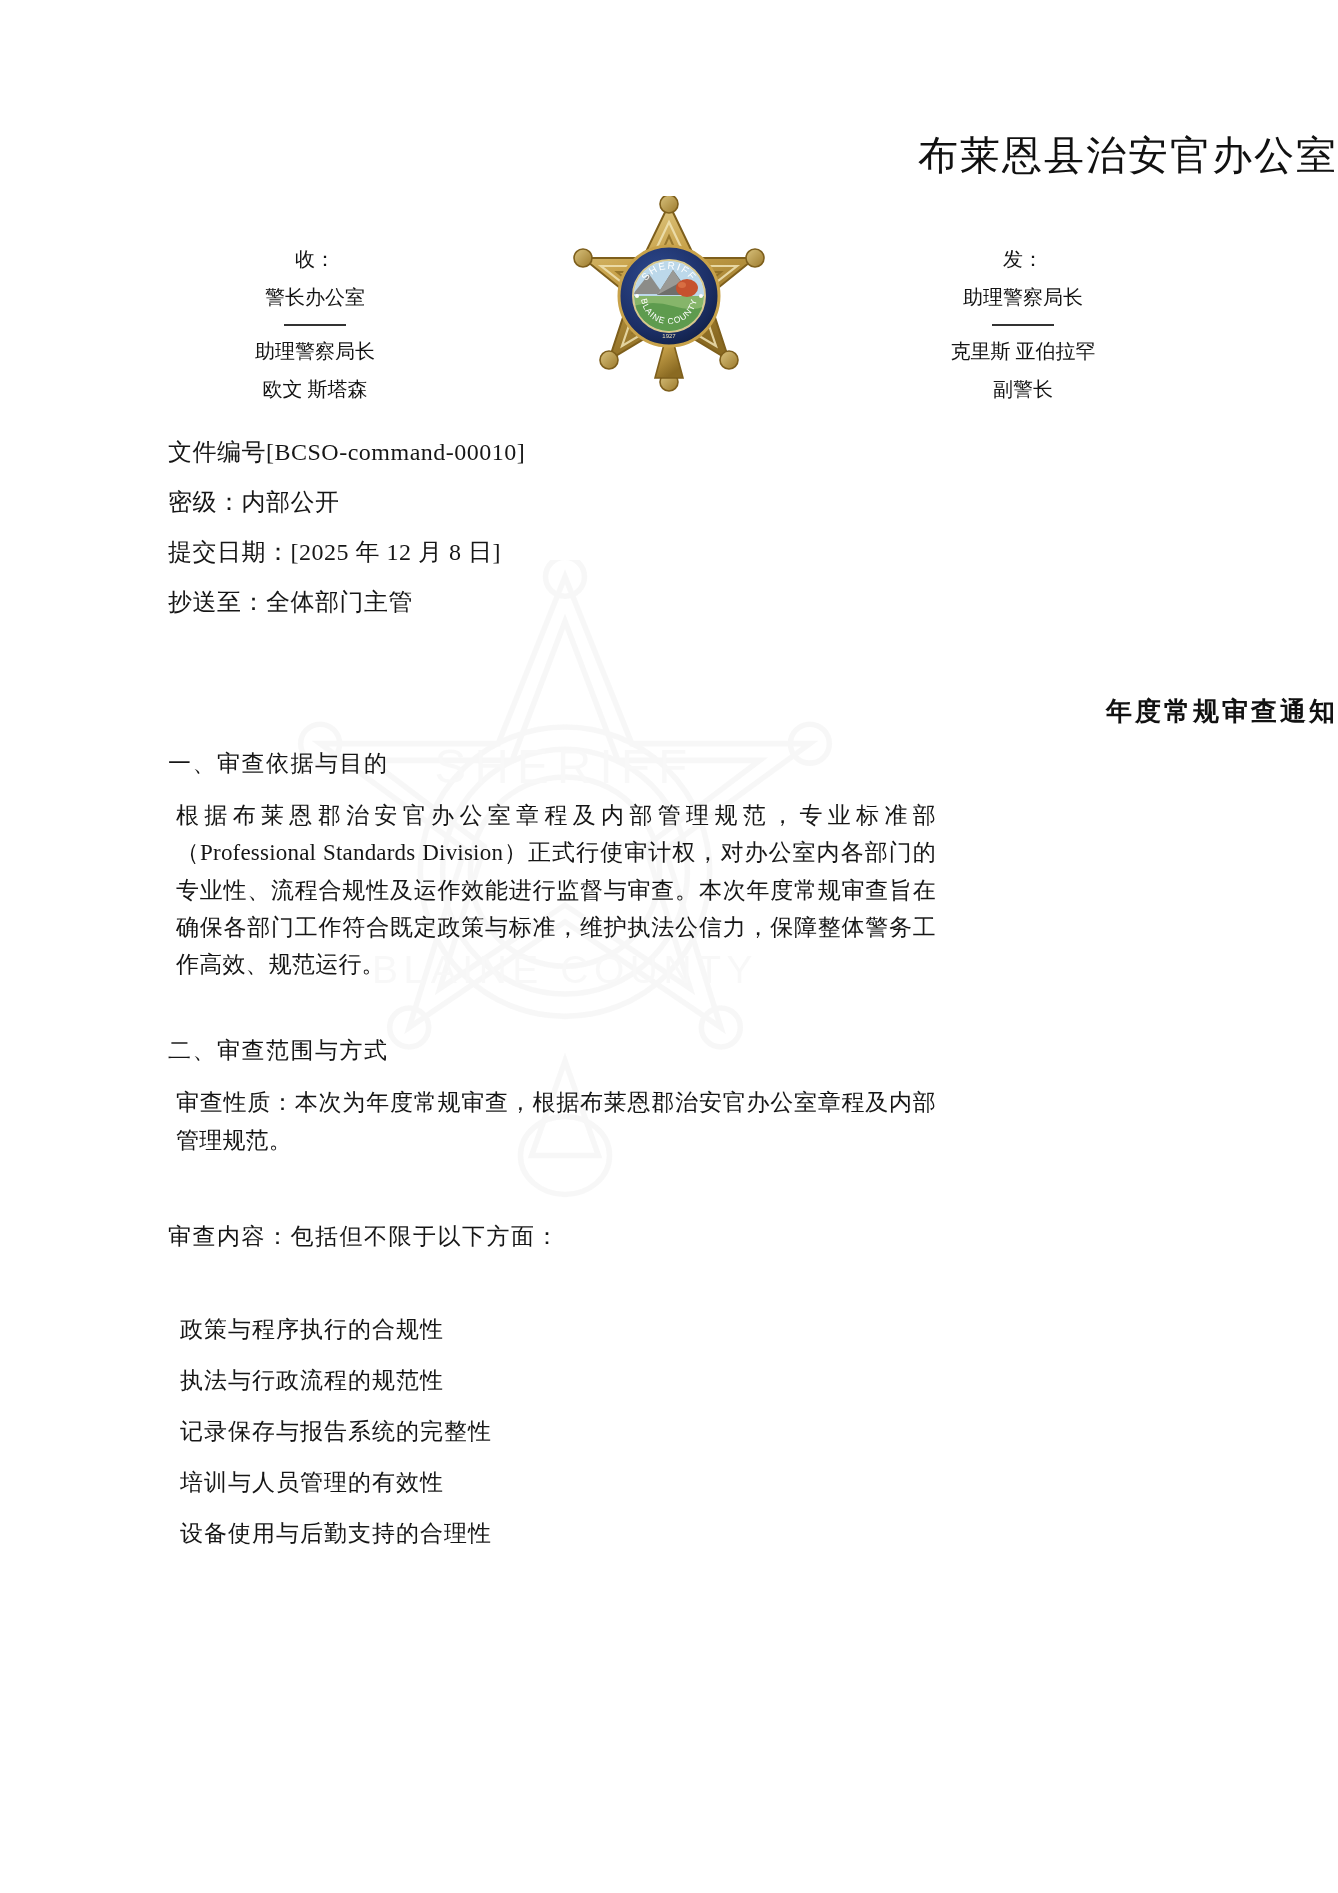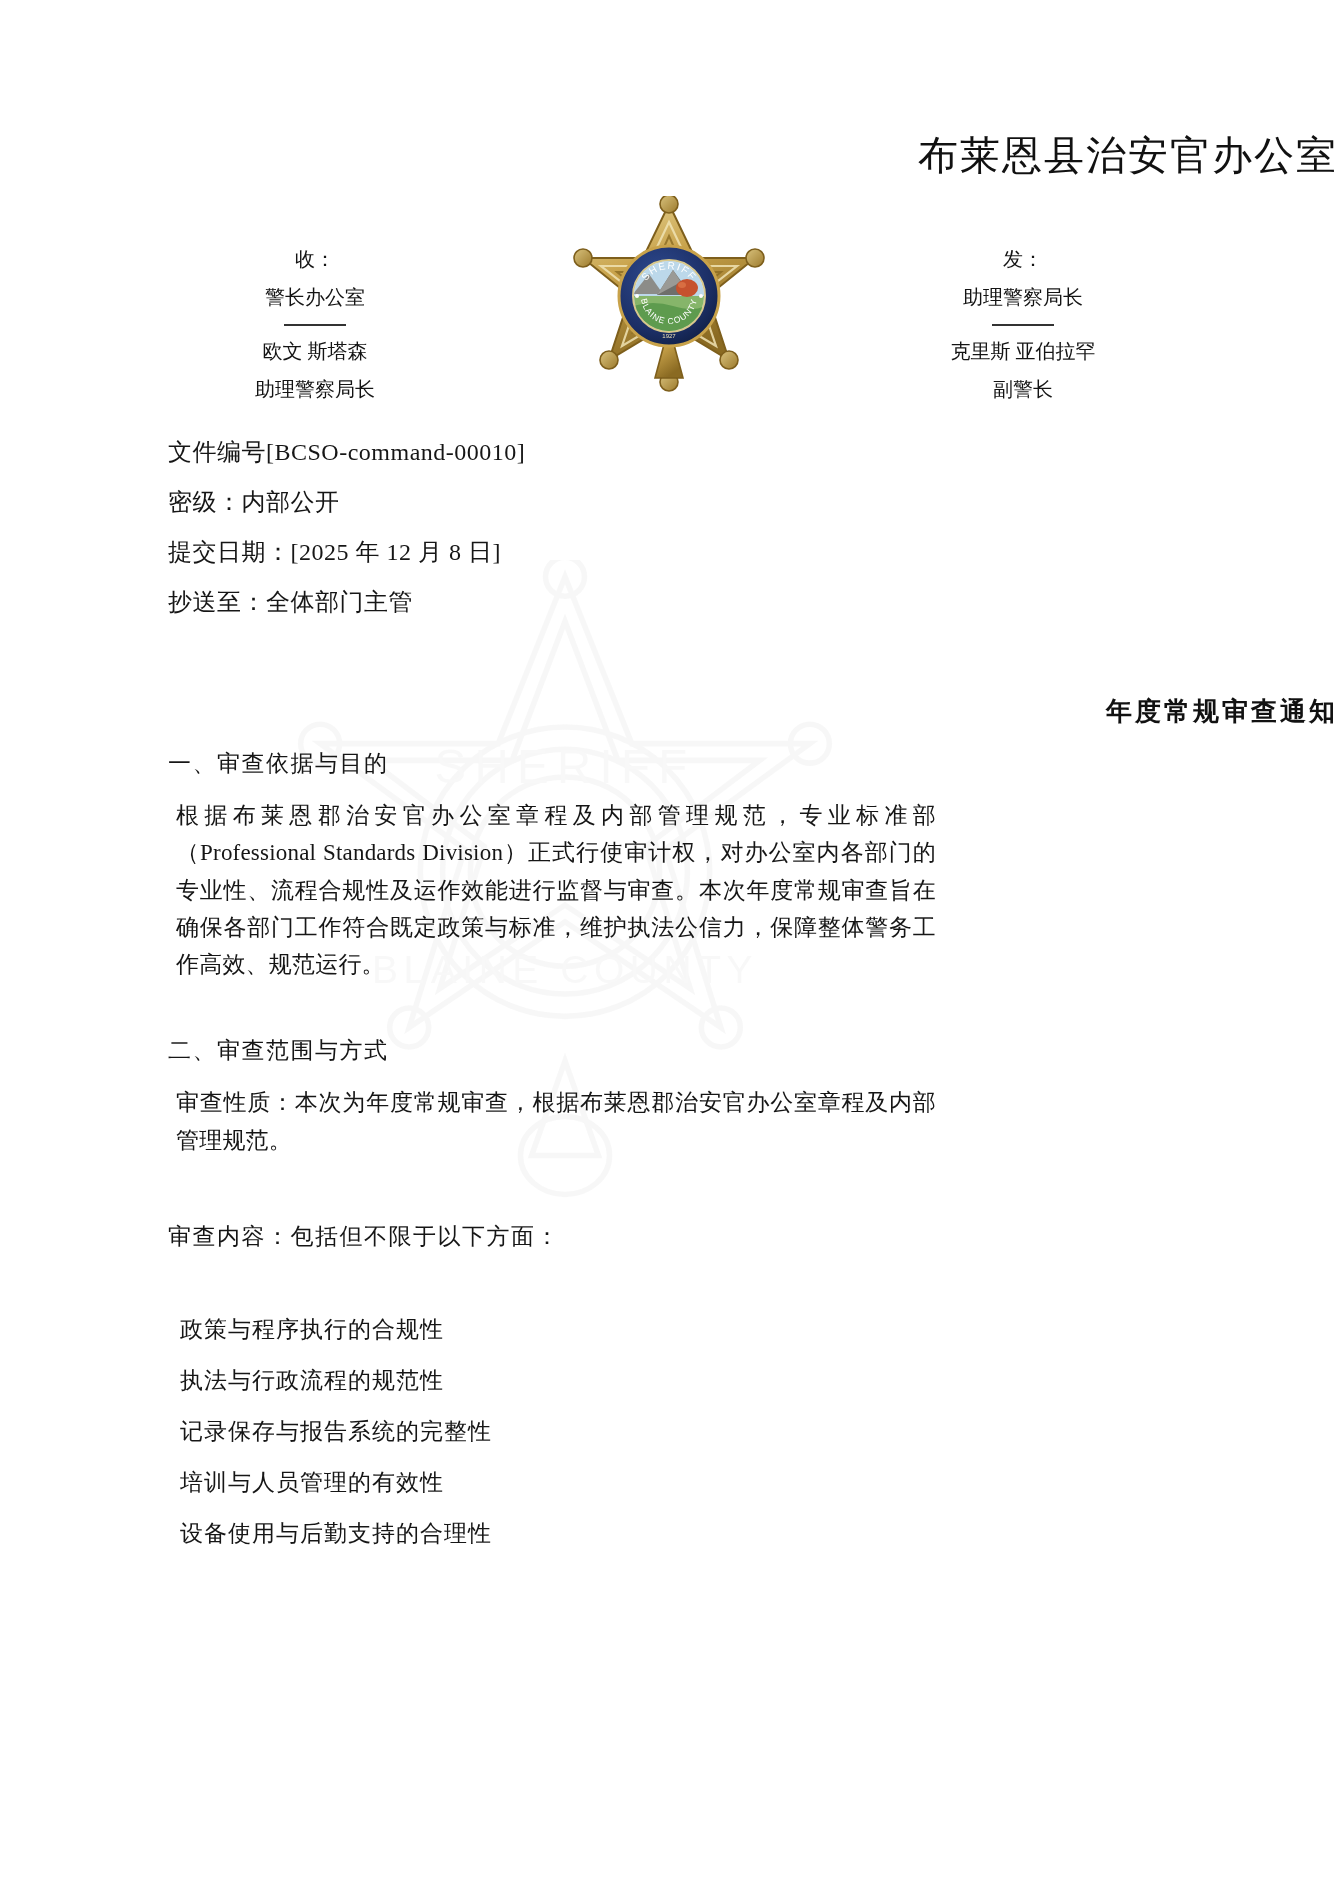--- a/index.html
+++ b/index.html
@@ -219,22 +219,22 @@
       <text x="100" y="142" font-size="6" fill="#f0e3b4" text-anchor="middle" font-family="Liberation Sans, sans-serif">1927</text>
       <circle cx="68" cy="100" r="2" fill="#ffffff"></circle>
       <circle cx="132" cy="100" r="2" fill="#ffffff"></circle>
     </svg>
   </div>
 
   <div class="addr-col left">
     <div class="addr-line">收：</div>
     <div class="addr-line">警长办公室</div>
     <div class="addr-sep"></div>
+    <div class="addr-line">助理警察局长</div>
     <div class="addr-line">欧文 斯塔森</div>
-    <div class="addr-line">助理警察局长</div>
   </div>
 
   <div class="addr-col right">
     <div class="addr-line">发：</div>
     <div class="addr-line">助理警察局长</div>
     <div class="addr-sep"></div>
     <div class="addr-line">克里斯 亚伯拉罕</div>
     <div class="addr-line">副警长</div>
   </div>
 

